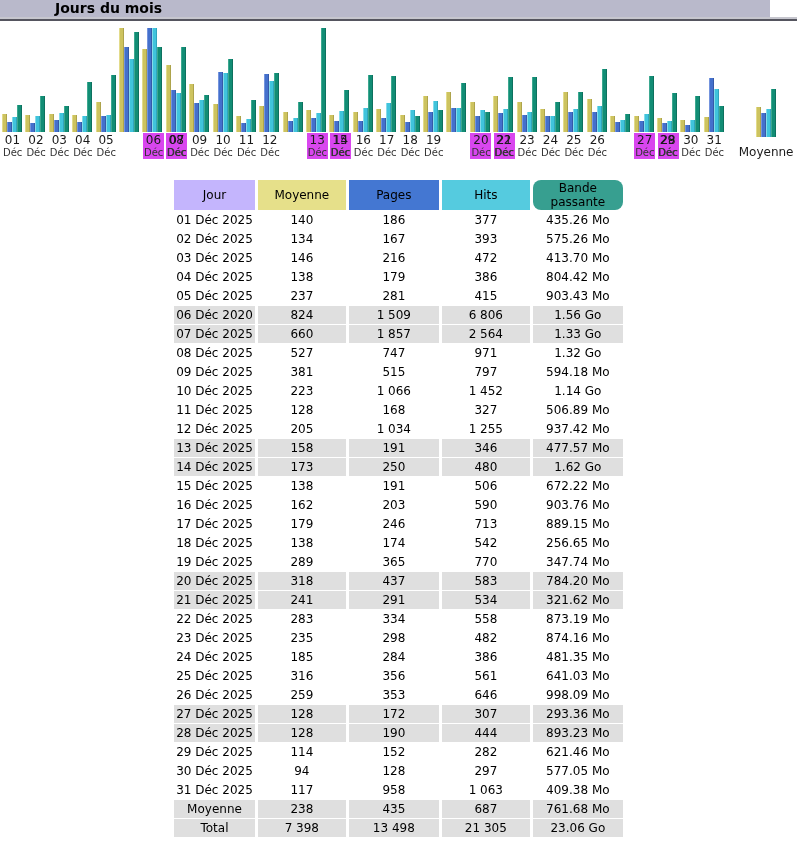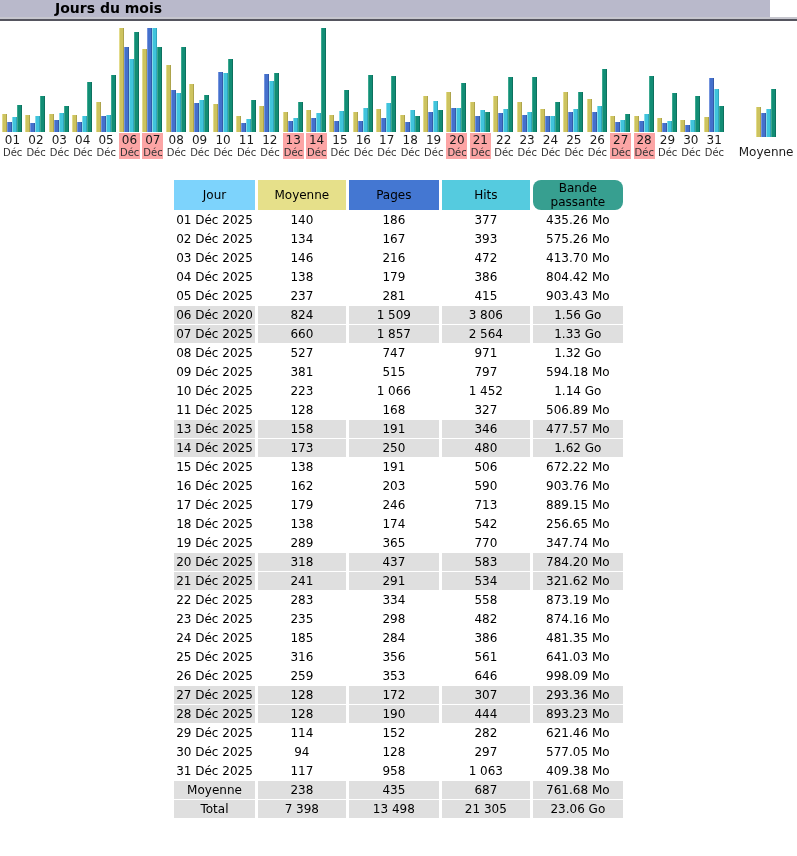--- a/index.html
+++ b/index.html
@@ -18,37 +18,37 @@
   .titlerule { width:797px; height:4px; background:#C6C6CE; border-bottom:2px solid #55555F; }
 
   
   .chart { width:797px; padding:7px 0 0 2px; display:flex; align-items:flex-end; }
   .daygroup { width:23.4px; display:flex; flex-direction:column; align-items:flex-start; }
   .bars { display:flex; align-items:flex-end; height:104px; }
   .bar { width:5px; }
   .daylabel {
     margin-top:1px; width:21px; text-align:center; padding:0 1px;
   }
-  .daylabel.weekend { background:#fca5a5; }
+  .daylabel.weekend { background:#d946ef;margin-left:24px; }
   .daylabel .dnum { font-size:12px; line-height:14px; color:#1a1a1a; }
   .daylabel .dmon { font-size:10px; line-height:12px; color:#333; }
   .spacer { width:8px; }
   .moygroup { width:62px; display:flex; flex-direction:column; align-items:center; }
   .moygroup .moylabel { font-size:12px; color:#1a1a1a; margin-top:8px; line-height:14px; }
 
   
   table.stats {
     margin:20px auto 0 auto;
     border-collapse:separate; border-spacing:3px 1px;
   }
   table.stats td {
     text-align:center; vertical-align:middle;
     font-size:12px; height:18px; padding:0 2px; white-space:nowrap;
   }
-  td.hjour  { width:70px; background:#7dd3fc; }
+  td.hjour  { width:70px; background:#c4b5fd; }
   td.hvis   { width:88px; background:#E6E08A; }
   td.hpag   { width:90px; background:#4477D2; }
   td.hhit   { width:88px; background:#55CBDF; }
   td.hban   { width:90px; background:#379F90; }
   tr.header td { height:30px; font-size:12px; line-height:14px; }
   tr.hl td { background:#DFDFDF; }
 </style>
 </head>
 <body>
 
@@ -483,21 +483,21 @@
         <td>05 Déc 2025</td>
         <td>237</td>
         <td>281</td>
         <td>415</td>
         <td>903.43 Mo</td>
       </tr>
       <tr class="hl">
         <td>06 Déc 2020</td>
         <td>824</td>
         <td>1 509</td>
-        <td>3 806</td>
+        <td>6 806</td>
         <td>1.56 Go</td>
       </tr>
       <tr class="hl">
         <td>07 Déc 2025</td>
         <td>660</td>
         <td>1 857</td>
         <td>2 564</td>
         <td>1.33 Go</td>
       </tr>
       <tr>
@@ -521,20 +521,27 @@
         <td>1 452</td>
         <td>1.14 Go</td>
       </tr>
       <tr>
         <td>11 Déc 2025</td>
         <td>128</td>
         <td>168</td>
         <td>327</td>
         <td>506.89 Mo</td>
       </tr>
+      <tr>
+        <td>12 Déc 2025</td>
+        <td>205</td>
+        <td>1 034</td>
+        <td>1 255</td>
+        <td>937.42 Mo</td>
+      </tr>
       <tr class="hl">
         <td>13 Déc 2025</td>
         <td>158</td>
         <td>191</td>
         <td>346</td>
         <td>477.57 Mo</td>
       </tr>
       <tr class="hl">
         <td>14 Déc 2025</td>
         <td>173</td>

